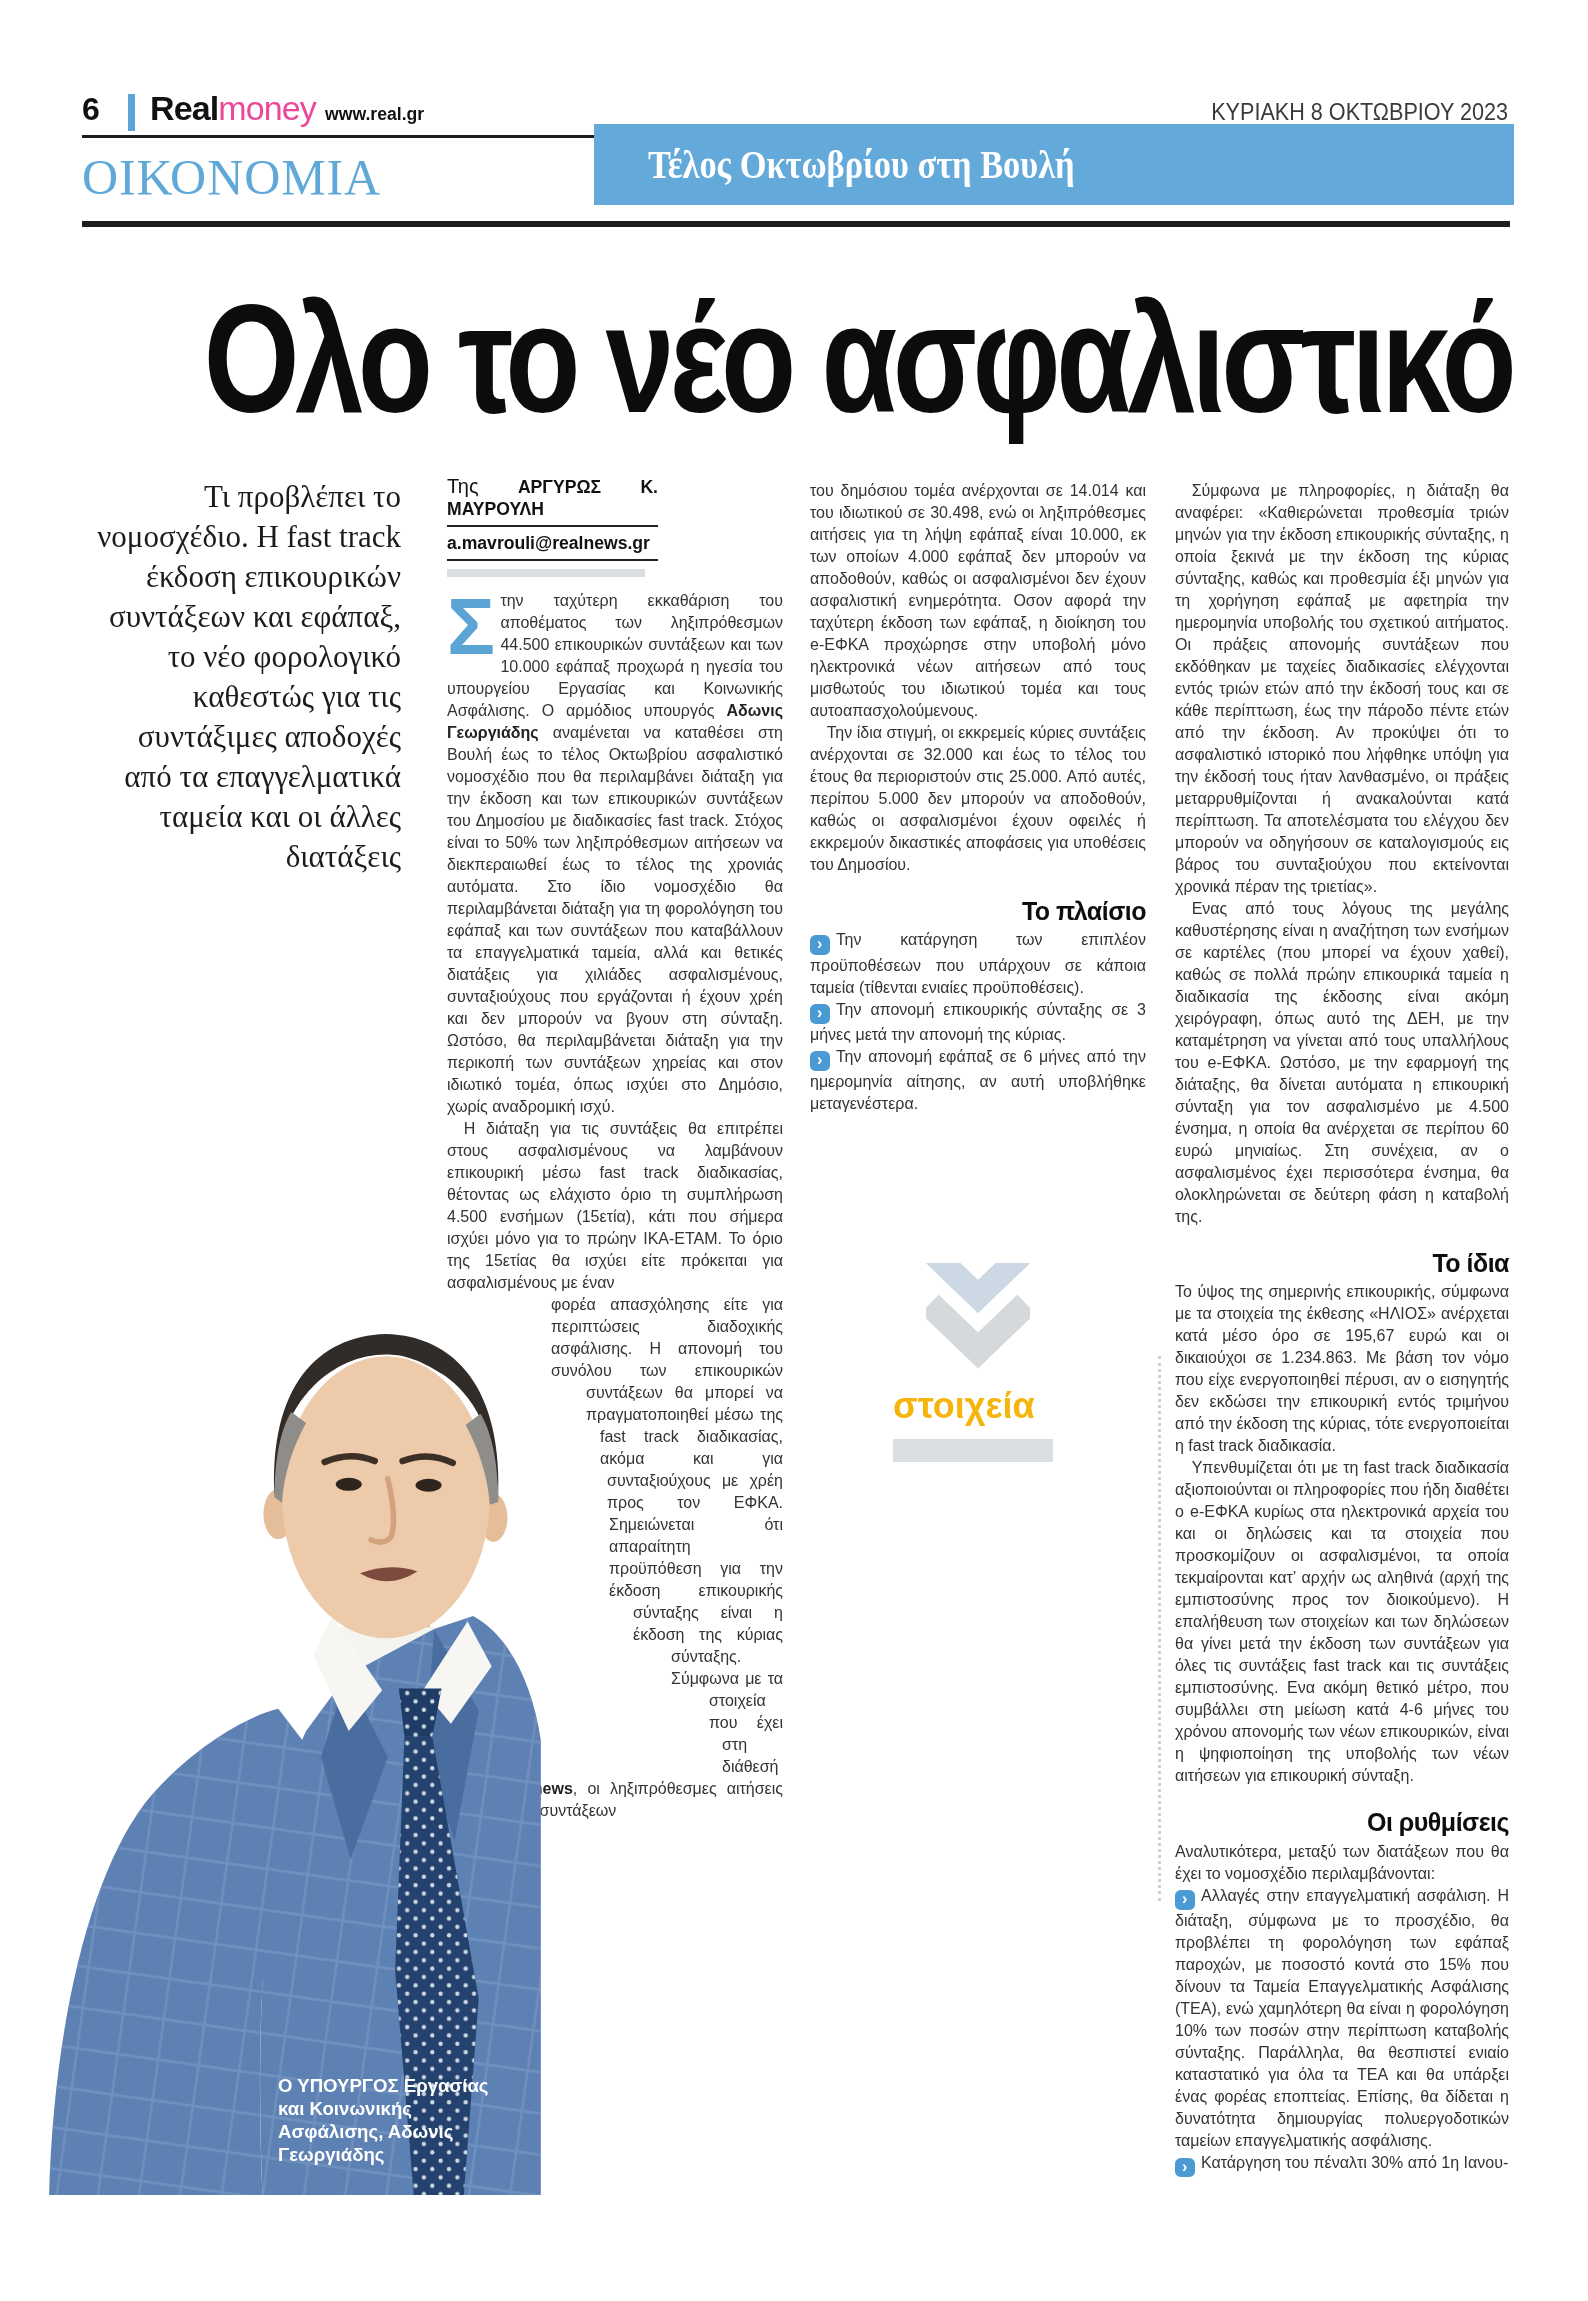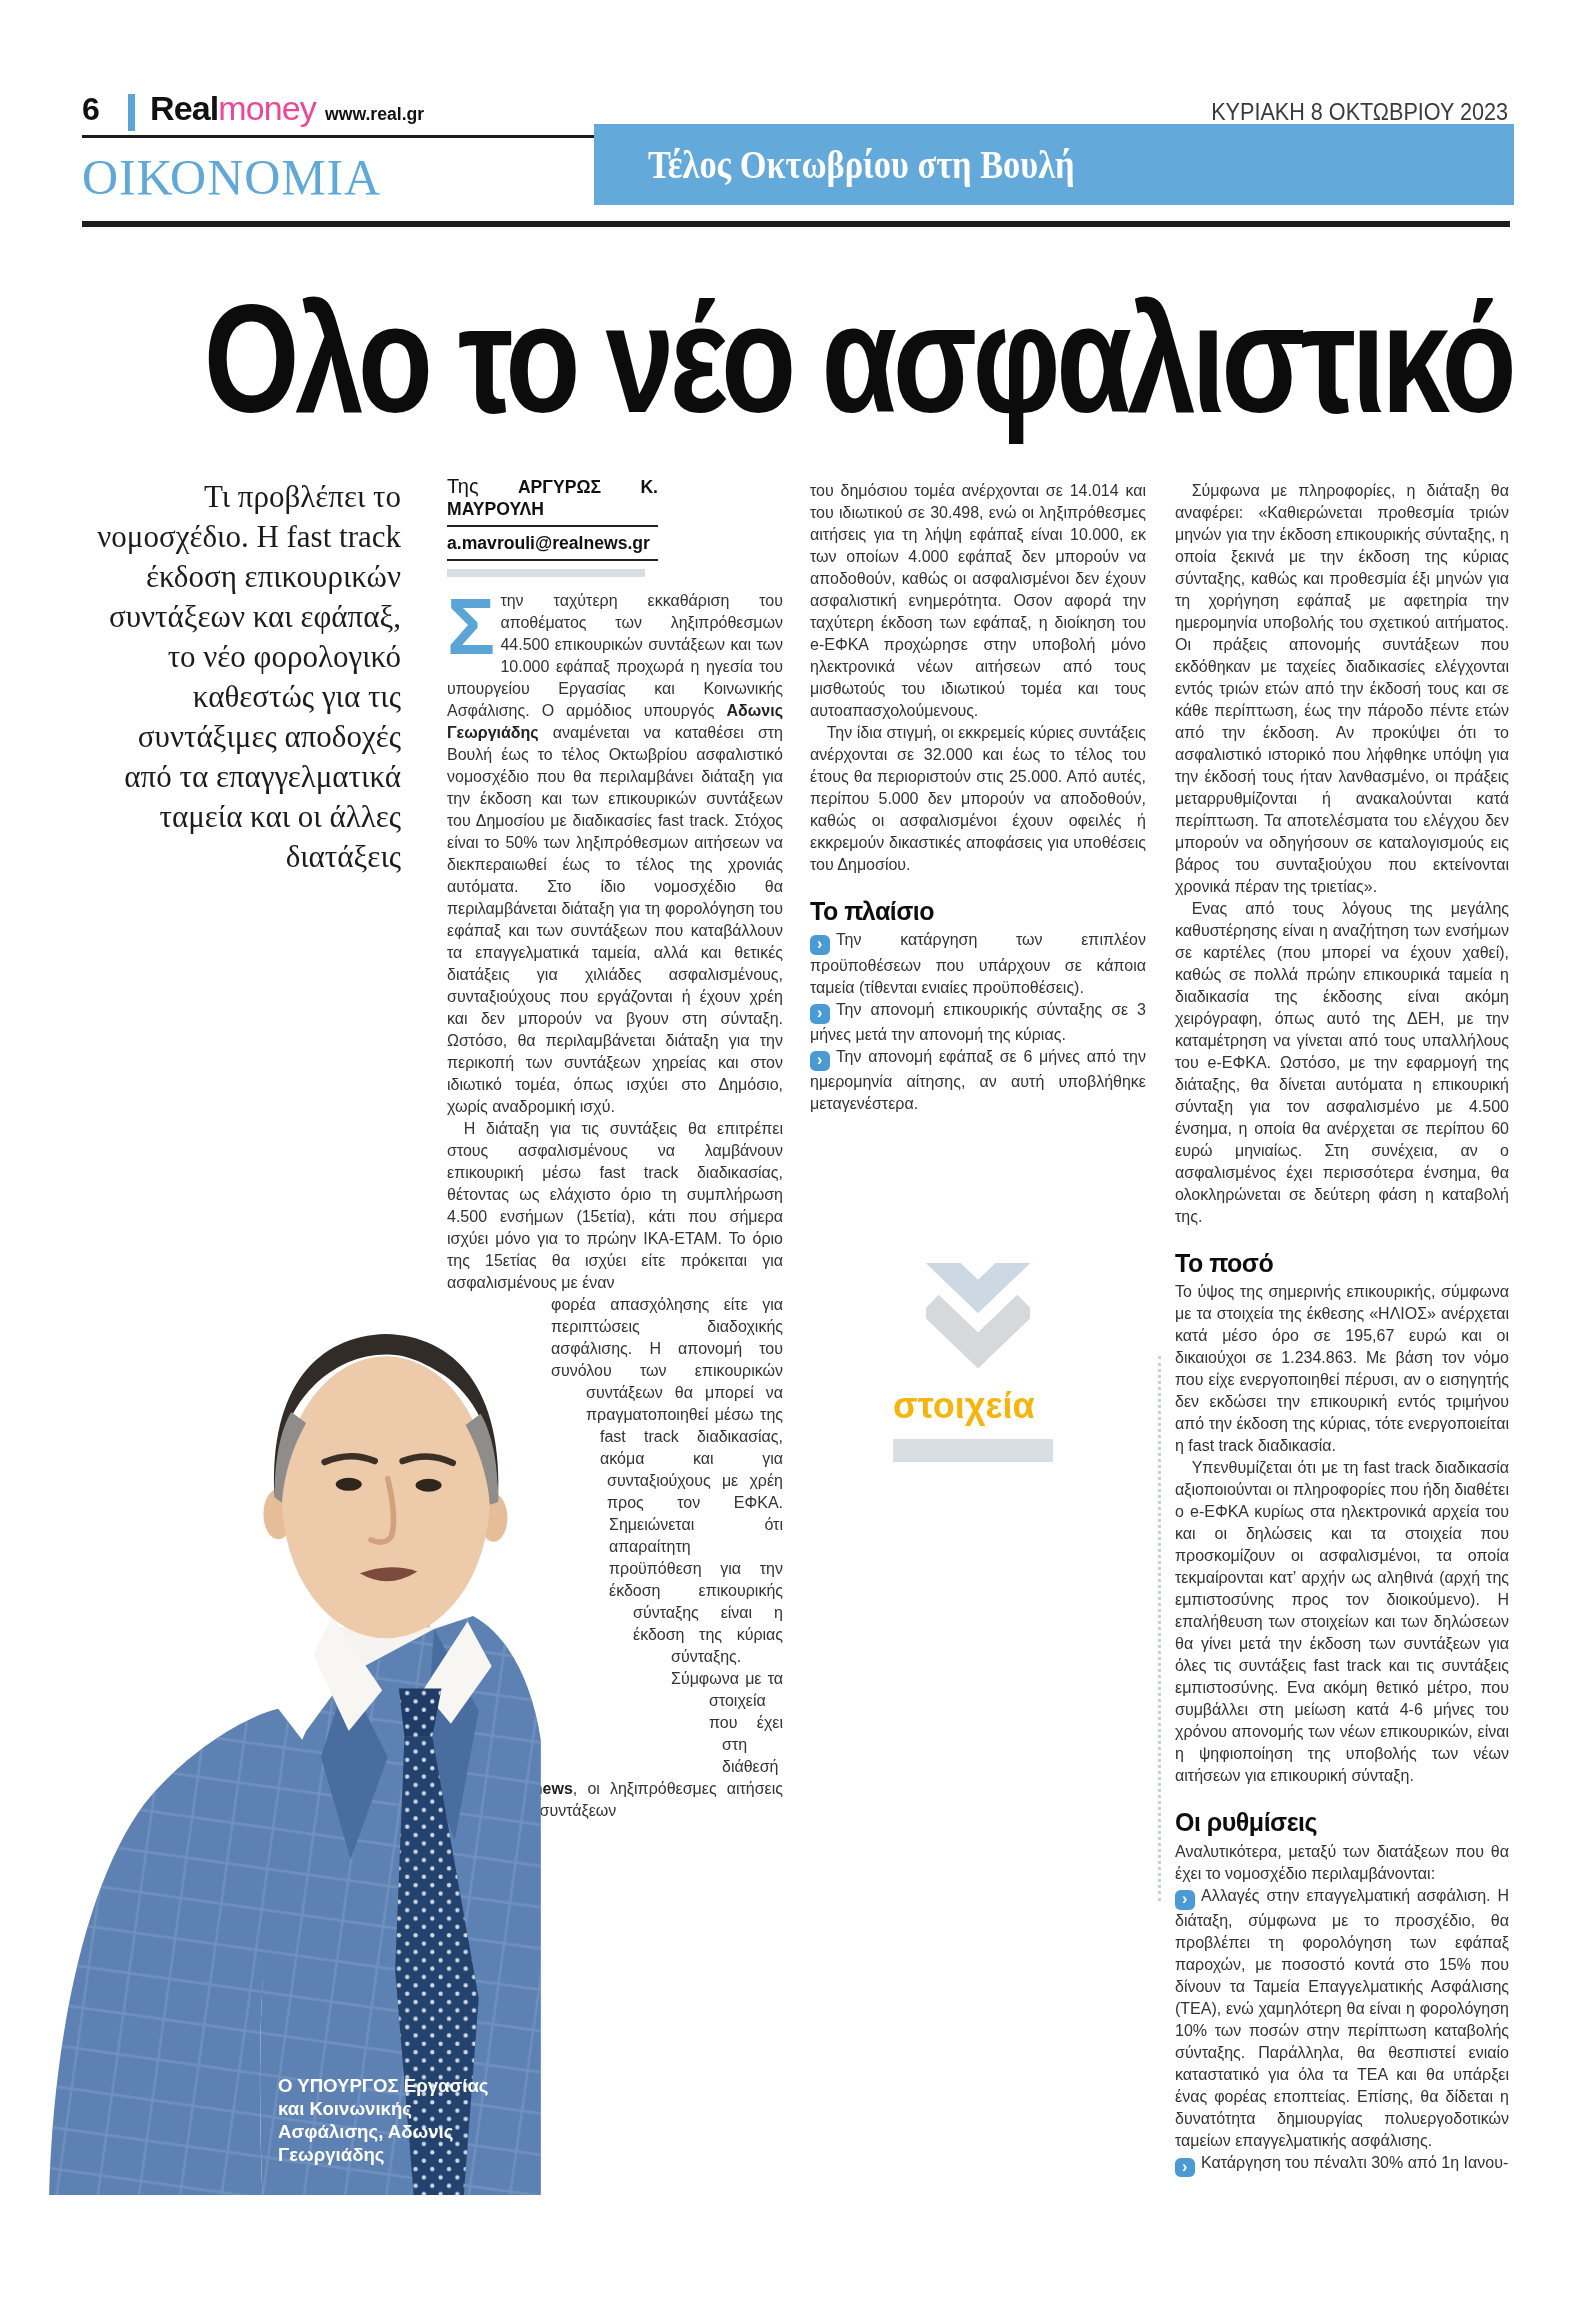--- a/index.html
+++ b/index.html
@@ -45,21 +45,21 @@
   .byline-bar{width:198px;height:8.3px;background:#d9dee3;margin-top:8.3px;}
   
   .dropcap{float:left;font-size:80px;line-height:65px;font-weight:bold;color:#5aa5d6;
            width:46px;margin:3.7px 7.4px 0 0;}
   
   .stair{float:left;clear:left;height:44px;}
   .s1{width:37px}.s2{width:104px}.s3{width:139px}.s4{width:153px}.s5{width:160px}
   .s6{width:147px}.s7{width:162px}.s8{width:186px}.s9{width:224px}.s10{width:262px}.s11{width:275px}
   
   .subhead{font-size:25px;font-weight:800;color:#0d0d0d;margin:24px 0 7.4px 0;letter-spacing:-0.5px;
-           text-align:left;}
+           text-align:right;}
   
   .bullet{margin-top:5.6px;}
   .bullet-ic{display:inline-block;width:19.5px;height:19.5px;background:#4a9bd4;border-radius:5.6px;
              color:#fff;font-weight:bold;text-align:center;line-height:18.6px;font-size:16px;
              margin-right:6.5px;vertical-align:-3.7px;}
   
   .watermark{position:absolute;left:926px;top:1263px;}
   .highlight{position:absolute;left:893px;top:1388px;width:173px;}
   .hl-label{font-size:36px;font-weight:800;color:#f5b50d;letter-spacing:0;line-height:1;}
   .hl-text{font-family:"Liberation Serif",serif;font-weight:bold;font-size:18.6px;line-height:22px;
@@ -121,21 +121,21 @@
 
   <div class="highlight">
     <div class="hl-label">στοιχεία</div>
     <div class="hl-bar"></div>
   </div>
   <div class="dotted-div"></div>
 
   <div class="col col3">
     <p class="ind">Σύμφωνα με πληροφορίες, η διάταξη θα αναφέρει: «Καθιερώνεται προθεσμία τριών μηνών για την έκδοση επικουρικής σύνταξης, η οποία ξεκινά με την έκδοση της κύριας σύνταξης, καθώς και προθεσμία έξι μηνών για τη χορήγηση εφάπαξ με αφετηρία την ημερομηνία υποβολής του σχετικού αιτήματος. Οι πράξεις απονομής συντάξεων που εκδόθηκαν με ταχείες διαδικασίες ελέγχονται εντός τριών ετών από την έκδοσή τους και σε κάθε περίπτωση, έως την πάροδο πέντε ετών από την έκδοση. Αν προκύψει ότι το ασφαλιστικό ιστορικό που λήφθηκε υπόψη για την έκδοσή τους ήταν λανθασμένο, οι πράξεις μεταρρυθμίζονται ή ανακαλούνται κατά περίπτωση. Τα αποτελέσματα του ελέγχου δεν μπορούν να οδηγήσουν σε καταλογισμούς εις βάρος του συνταξιούχου που εκτείνονται χρονικά πέραν της τριετίας».</p>
     <p class="ind">Ενας από τους λόγους της μεγάλης καθυστέρησης είναι η αναζήτηση των ενσήμων σε καρτέλες (που μπορεί να έχουν χαθεί), καθώς σε πολλά πρώην επικουρικά ταμεία η διαδικασία της έκδοσης είναι ακόμη χειρόγραφη, όπως αυτό της ΔΕΗ, με την καταμέτρηση να γίνεται από τους υπαλλήλους του e-ΕΦΚΑ. Ωστόσο, με την εφαρμογή της διάταξης, θα δίνεται αυτόματα η επικουρική σύνταξη για τον ασφαλισμένο με 4.500 ένσημα, η οποία θα ανέρχεται σε περίπου 60 ευρώ μηνιαίως. Στη συνέχεια, αν ο ασφαλισμένος έχει περισσότερα ένσημα, θα ολοκληρώνεται σε δεύτερη φάση η καταβολή της.</p>
-    <div class="subhead">Το ποσό</div>
+    <div class="subhead">Το ίδια</div>
     <p>Το ύψος της σημερινής επικουρικής, σύμφωνα με τα στοιχεία της έκθεσης «ΗΛΙΟΣ» ανέρχεται κατά μέσο όρο σε 195,67 ευρώ και οι δικαιούχοι σε 1.234.863. Με βάση τον νόμο που είχε ενεργοποιηθεί πέρυσι, αν ο εισηγητής δεν εκδώσει την επικουρική εντός τριμήνου από την έκδοση της κύριας, τότε ενεργοποιείται η fast track διαδικασία.</p>
     <p class="ind">Υπενθυμίζεται ότι με τη fast track διαδικασία αξιοποιούνται οι πληροφορίες που ήδη διαθέτει ο e-ΕΦΚΑ κυρίως στα ηλεκτρονικά αρχεία του και οι δηλώσεις και τα στοιχεία που προσκομίζουν οι ασφαλισμένοι, τα οποία τεκμαίρονται κατ’ αρχήν ως αληθινά (αρχή της εμπιστοσύνης προς τον διοικούμενο). Η επαλήθευση των στοιχείων και των δηλώσεων θα γίνει μετά την έκδοση των συντάξεων για όλες τις συντάξεις fast track και τις συντάξεις εμπιστοσύνης. Ενα ακόμη θετικό μέτρο, που συμβάλλει στη μείωση κατά 4-6 μήνες του χρόνου απονομής των νέων επικουρικών, είναι η ψηφιοποίηση της υποβολής των νέων αιτήσεων για επικουρική σύνταξη.</p>
     <div class="subhead">Οι ρυθμίσεις</div>
     <p>Αναλυτικότερα, μεταξύ των διατάξεων που θα έχει το νομοσχέδιο περιλαμβάνονται:</p>
     <p class="bullet"><span class="bullet-ic">›</span><span>Αλλαγές στην επαγγελματική ασφάλιση. Η διάταξη, σύμφωνα με το προσχέδιο, θα προβλέπει τη φορολόγηση των εφάπαξ παροχών, με ποσοστό κοντά στο 15% που δίνουν τα Ταμεία Επαγγελματικής Ασφάλισης (ΤΕΑ), ενώ χαμηλότερη θα είναι η φορολόγηση 10% των ποσών στην περίπτωση καταβολής σύνταξης. Παράλληλα, θα θεσπιστεί ενιαίο καταστατικό για όλα τα ΤΕΑ και θα υπάρξει ένας φορέας εποπτείας. Επίσης, θα δίδεται η δυνατότητα δημιουργίας πολυεργοδοτικών ταμείων επαγγελματικής ασφάλισης.</span></p>
     <p class="bullet"><span class="bullet-ic">›</span><span>Κατάργηση του πέναλτι 30% από 1η Ιανου-</span></p>
   </div>
 
   <div class="photo">
     <svg width="506" height="874" viewBox="0 0 545 942">

